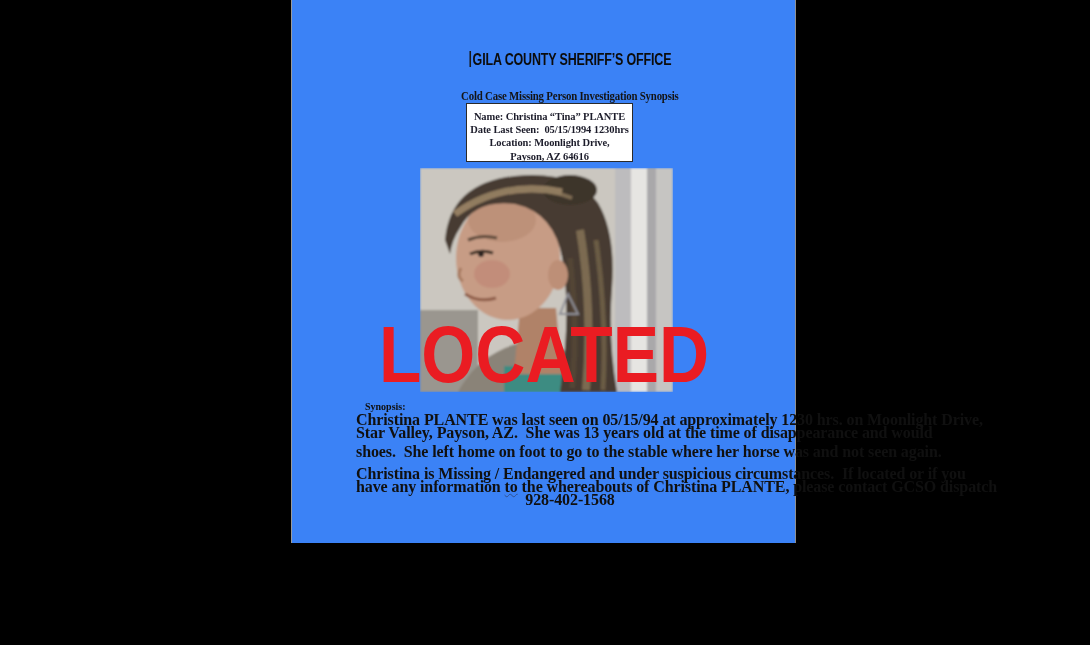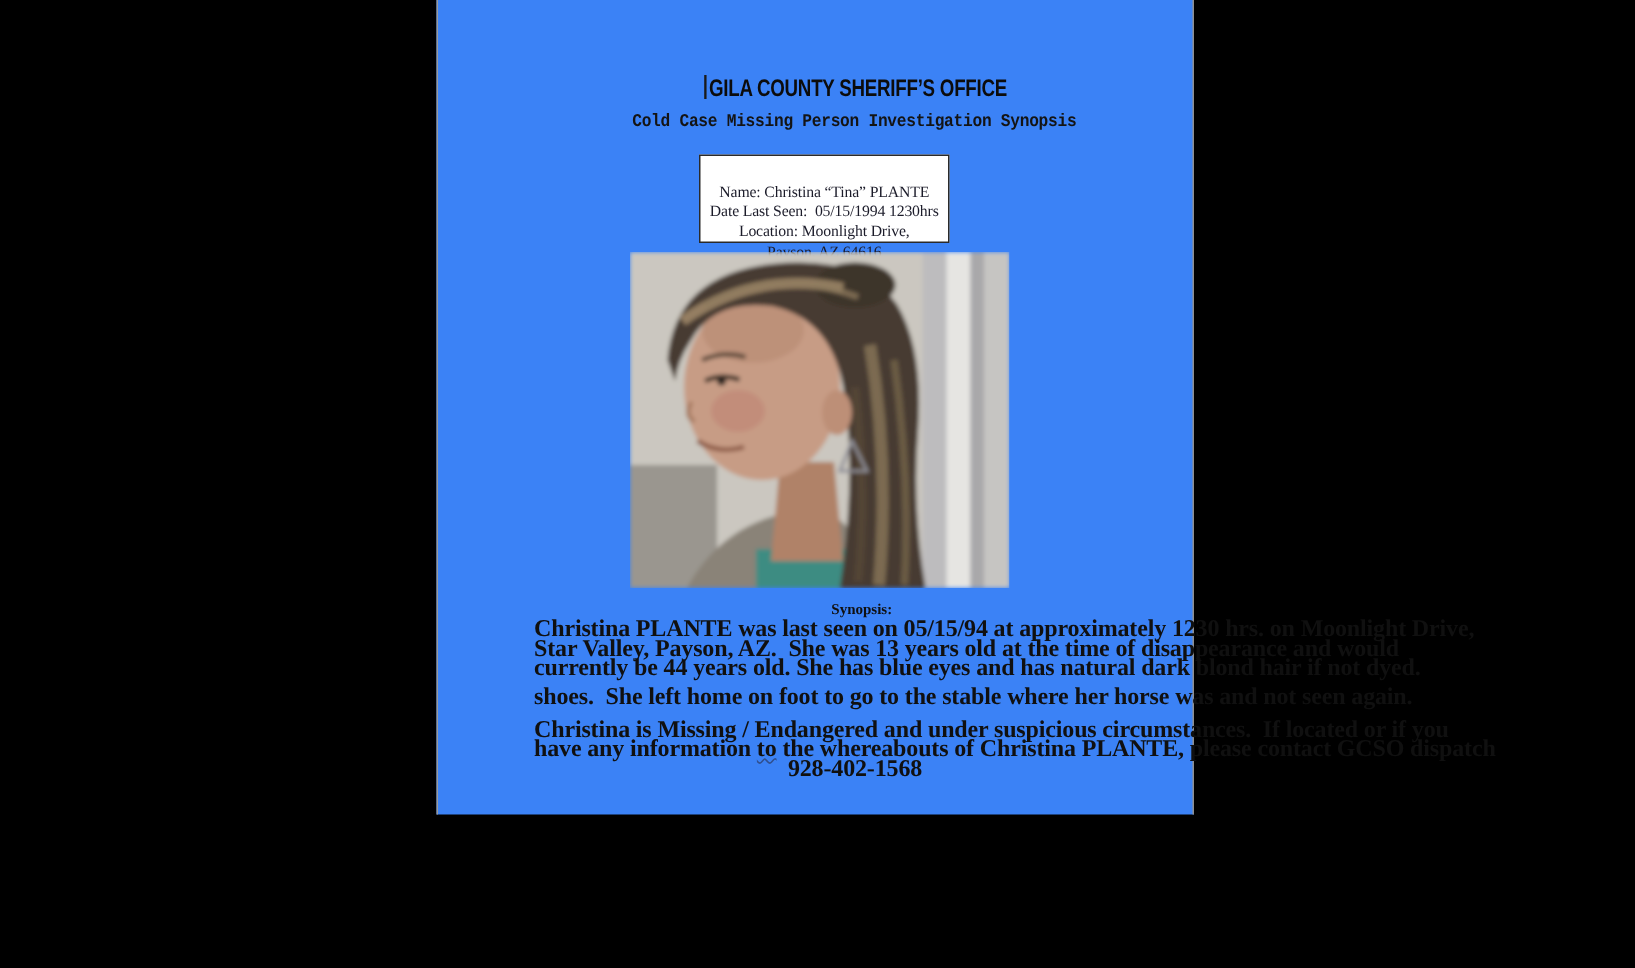--- a/index.html
+++ b/index.html
@@ -16,40 +16,40 @@
   }
   
   .header { position:absolute; left:64px; top:50px; width:428px; text-align:center; }
   .h1row { line-height:20px; height:21px; }
   .h1wrap { display:inline-block; transform:scaleX(0.78); transform-origin:center; white-space:nowrap; }
   .caret { display:inline-block; width:2px; height:16px; background:#1a1a1a; vertical-align:-2px; margin-right:2px; }
   .h1text {
     font-family:"Liberation Sans","DejaVu Sans",sans-serif;
     font-weight:bold; font-size:16px; letter-spacing:-0.2px; color:#0c0c0c;
   }
-  .h2row { line-height:14px; margin-top:2px;font-family:Liberation Mono, monospace; }
+  .h2row { line-height:14px; margin-top:17px; }
   .h2wrap { display:inline-block; transform:scaleX(0.9); transform-origin:center; white-space:nowrap; }
   .h2text { font-weight:bold; font-size:12px; letter-spacing:-0.2px; color:#141414; }
   
   .info-box {
     position:absolute; left:174px; top:103px; width:167px; height:59px;
     box-sizing:border-box; border:1px solid #2a2a2a; background:#fff;
-    text-align:center; padding-top:18px;
+    text-align:center; padding-top:6px;font-weight:bold;
   }
   .box-line { font-size:10.5px; line-height:13.2px; white-space:pre; color:#1c1c2a; letter-spacing:-0.1px; }
   
   .photo { position:absolute; left:128px; top:168px; width:253px; height:224px; z-index:1; overflow:hidden; }
   .photo svg { display:block; }
   
   .stamp { position:absolute; left:85px; top:320px; z-index:3; }
   
   .synopsis { position:absolute; left:64px; top:400px; width:428px; }
   .syn-heading {
     font-weight:bold; font-size:10px; line-height:13px; height:13px;
-    text-align:center; padding-left:9px; white-space:pre; color:#101010;
+    text-align:left; padding-left:9px; white-space:pre; color:#101010;
   }
   .line {
     font-weight:bold; font-size:16px; line-height:13px; height:13px;
     text-align:center; white-space:pre; letter-spacing:-0.1px; color:#101010;
   }
   .sp6 { height:6px; }
   .sp9 { height:9px; }
   .grammar {
     text-decoration:underline; text-decoration-style:wavy;
     text-decoration-color:#2f4f8f; text-decoration-thickness:1px;
@@ -114,26 +114,30 @@
           <path d="M50,86 Q61,81 73,85" stroke="#3a2e24" stroke-width="3" fill="none"></path>
           <circle cx="61" cy="86" r="3" fill="#2e2620"></circle>
           <path d="M41,100 Q36,109 43,113" stroke="#a87c62" stroke-width="3" fill="none"></path>
           <path d="M45,126 Q59,135 76,130" stroke="#8f5d48" stroke-width="3" fill="none"></path>
           <ellipse cx="138" cy="107" rx="10" ry="15" fill="#bd8f77"></ellipse>
           <path d="M148,126 L158,146 L140,146 Z" fill="none" stroke="#8d8d95" stroke-width="2"></path>
         </g>
       </svg>
     </div>
 
+    <div class="stamp">
+      <svg width="336" height="74" viewBox="0 0 336 74">
+        <text x="2" y="62" textLength="330" lengthAdjust="spacingAndGlyphs" font-family="Liberation Sans, DejaVu Sans, sans-serif" font-weight="bold" font-size="80" fill="#ea1c22">LOCATED</text>
+      </svg>
+    </div>
 
     <div class="synopsis">
       <div class="syn-heading">Synopsis:</div>
       <div class="line">Christina PLANTE was last seen on 05/15/94 at approximately 1230 hrs. on Moonlight Drive,</div>
       <div class="line">Star Valley, Payson, AZ.  She was 13 years old at the time of disappearance and would</div>
-      <div class="line">currently be 44 years old. She has blue eyes and has natural dark blond hair if not dyed.</div>
       <div class="sp6"></div>
       <div class="line">shoes.  She left home on foot to go to the stable where her horse was and not seen again.</div>
       <div class="sp9"></div>
       <div class="line">Christina is Missing / Endangered and under suspicious circumstances.  If located or if you</div>
       <div class="line"><span>have any information </span><span class="grammar">to</span><span> the whereabouts of Christina PLANTE, please contact GCSO dispatch</span></div>
       <div class="line">928-402-1568</div>
     </div>
 
   </div>
 </div>

